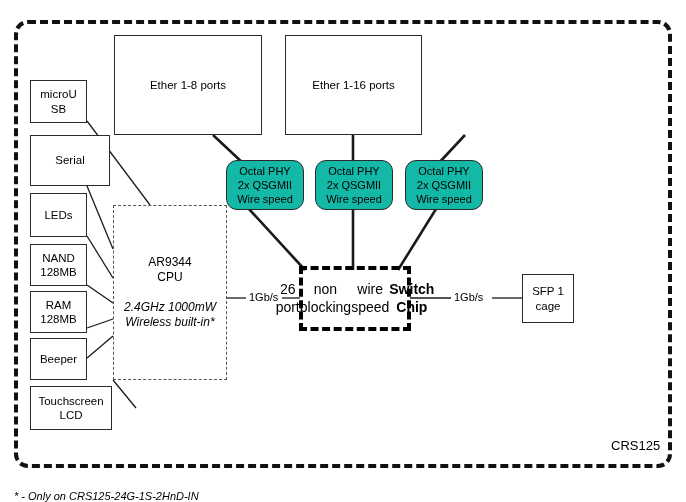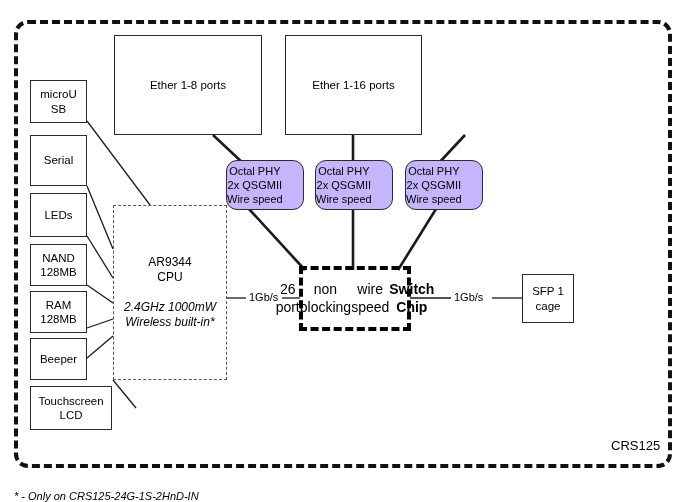--- a/index.html
+++ b/index.html
@@ -48,24 +48,24 @@
     color: #000000;
     line-height: 1.22;
   }
   .small-box { font-size: 11.5px; }
   .ether-box { font-size: 11.5px; }
   .phy-box {
     position: absolute;
     box-sizing: border-box;
     border: 1.6px solid #2b2b2b;
     border-radius: 11px;
-    background: #c4b5fd;
-    display: flex;
-    align-items: center;
-    justify-content: flex-start;
+    background: #14b8a6;
+    display: flex;
+    align-items: center;
+    justify-content: center;
     text-align: center;
     font-size: 11px;
     line-height: 1.28;
     color: #000000;
   }
   .cpu-box {
     position: absolute;
     box-sizing: border-box;
     border: 1.6px dashed #555555;
     background: transparent;
@@ -156,21 +156,21 @@
     </g>
   </svg>
 
   <div class="box small-box" style="left:30px; top:72px; width:57px; height:43px;">
     <span>
       <span>microU</span><br>
       <span>SB</span>
     </span>
   </div>
 
-  <div class="box small-box" style="left:30px; top:127px; width:57px; height:51px;">
+  <div class="box small-box" style="left:30px; top:127px; width:80px; height:51px;">
     <span>Serial</span>
   </div>
 
   <div class="box small-box" style="left:30px; top:185px; width:57px; height:44px;">
     <span>LEDs</span>
   </div>
 
   <div class="box small-box" style="left:30px; top:236px; width:57px; height:42px;">
     <span>
       <span>NAND</span><br>

